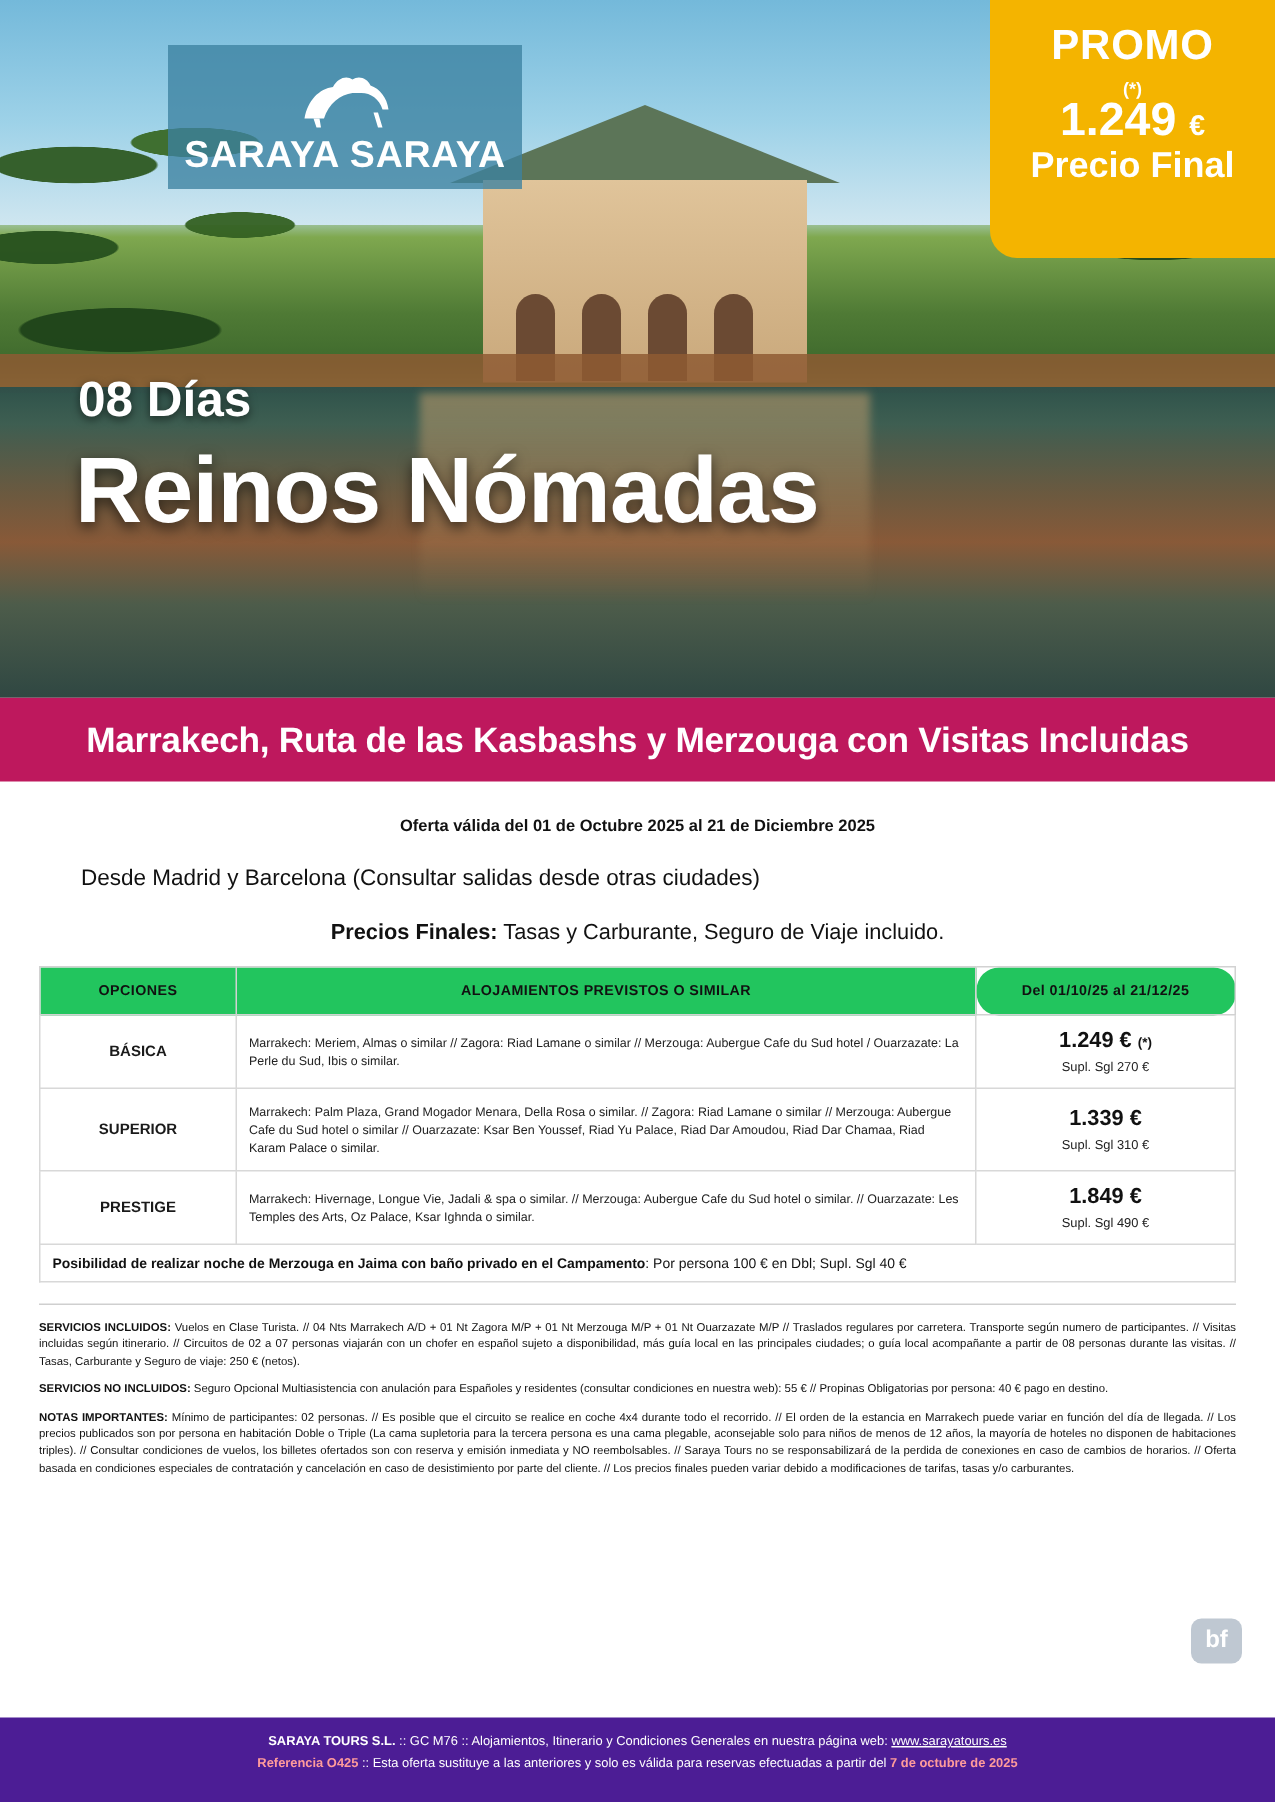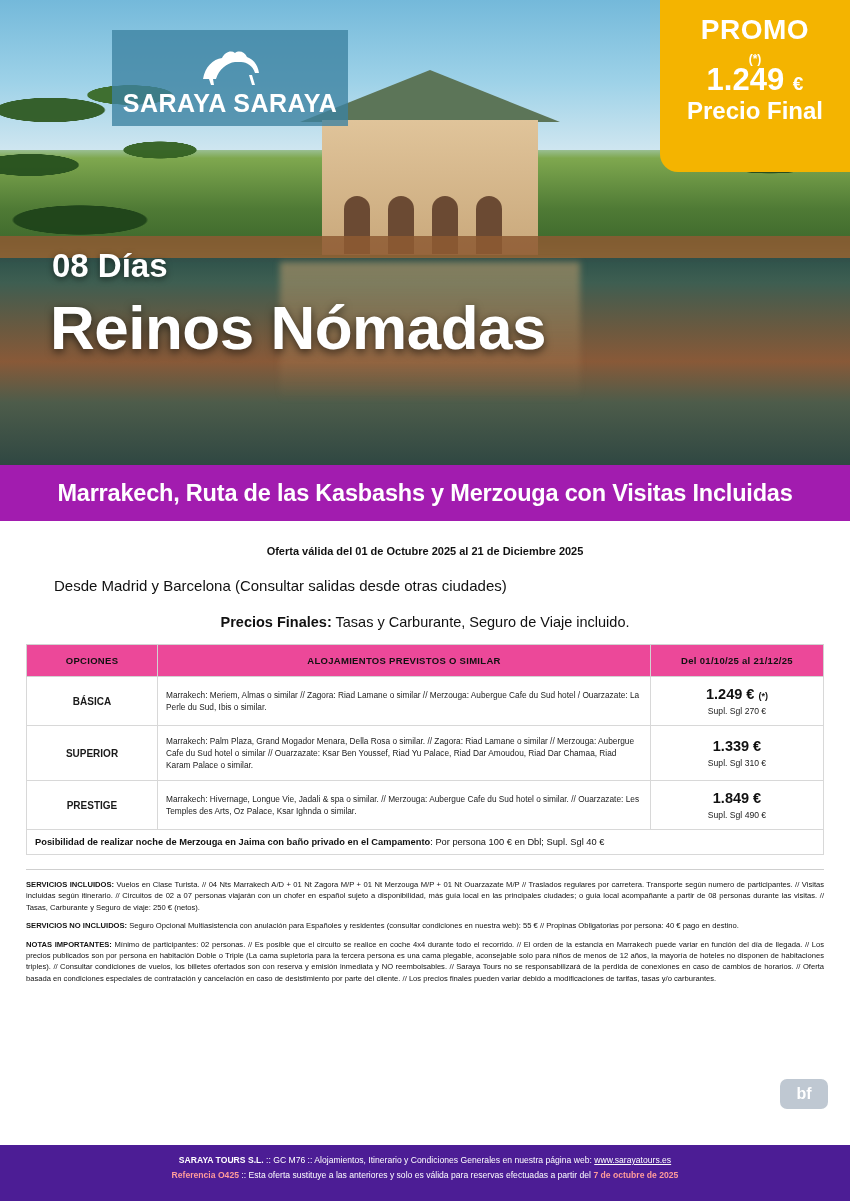--- a/index.html
+++ b/index.html
@@ -60,57 +60,57 @@
   .promo .p2{font-size:31px;font-weight:bold;line-height:1;margin-top:-2px;}
   .promo .p2 .eur{font-size:19px;}
   .promo .p3{font-size:24px;font-weight:bold;margin-top:2px;}
 
   .days{position:absolute;left:52px;top:247px;color:#fff;font-size:33px;font-weight:bold;
     text-shadow:0 2px 6px rgba(0,0,0,.55);}
   .title-main{position:absolute;left:50px;top:292px;color:#fff;font-size:62px;font-weight:bold;
     letter-spacing:-.5px;text-shadow:0 3px 9px rgba(0,0,0,.6);}
 
   
-  .yellowbar{width:850px;height:56px;background:#a21caf;display:flex;align-items:center;justify-content:center;}
+  .yellowbar{width:850px;height:56px;background:#be185d;display:flex;align-items:center;justify-content:center;}
   .yellowbar span{color:#ffffff;font-size:23.5px;font-weight:bold;letter-spacing:-.2px;}
 
   
   .content{padding:0 26px;box-sizing:border-box;}
   .valid{text-align:center;font-size:11px;font-weight:bold;margin-top:24px;color:#111;}
   .salidas{margin-top:20px;font-size:15px;color:#111;padding-left:28px;}
   .salidas b{font-weight:bold;}
   .salidas .l2{margin-top:6px;}
   .precios{text-align:center;margin-top:20px;font-size:14.5px;color:#111;}
   .precios b{font-weight:bold;margin-top:32px;}
 
   
   table.offers{width:798px;margin:14px auto 0;border-collapse:collapse;table-layout:fixed;
     border:1px solid #c9c9c9;}
-  table.offers th{background:#ec4899;font-size:9.5px;font-weight:bold;color:#111;
+  table.offers th{background:#22c55e;font-size:9.5px;font-weight:bold;color:#111;
     padding:10px 6px;border:1px solid #d2d2d2;letter-spacing:.3px;}
   table.offers td{border:1px solid #d8d8d8;padding:9px 8px;vertical-align:middle;}
   .c-opt{width:118px;text-align:center;font-size:10px;font-weight:bold;}
   .c-desc{font-size:8.3px;line-height:1.45;color:#222;}
-  .c-price{width:160px;text-align:center;}
+  .c-price{width:160px;text-align:center;border-radius:15px;}
   .price-main{font-size:14.5px;font-weight:bold;color:#111;}
   .price-main.small{font-weight:bold;}
   .price-sup{font-size:8.6px;margin-top:4px;color:#222;}
   .price-ast{font-size:9px;}
   .jaima{width:798px;margin:0 auto;border:1px solid #d8d8d8;border-top:none;
     font-size:9.3px;padding:7px 8px;box-sizing:border-box;color:#111;}
   .jaima b{font-weight:bold;}
 
   hr.sep{width:798px;margin:14px auto 0;border:none;border-top:1px solid #cfcfcf;}
 
   
   .fine{width:798px;margin:9px auto 0;font-size:7.6px;line-height:1.5;color:#111;text-align:justify;}
   .fine p{margin:0 0 7px 0;}
   .fine b{font-weight:bold;}
 
-  .bf{position:absolute;right:22px;bottom:92px;width:48px;height:30px;border-radius:7px;
+  .bf{position:absolute;right:22px;bottom:92px;width:34px;height:30px;border-radius:7px;
     background:#bfc8d2;color:#fff;font-size:16px;font-weight:bold;display:flex;align-items:center;justify-content:center;}
 
   
   .footer{position:absolute;left:0;bottom:0;width:850px;height:56px;background:#4c1d95;
     color:#fff;text-align:center;box-sizing:border-box;padding-top:10px;}
   .footer .f1{font-size:8.6px;}
   .footer .f1 b{font-weight:bold;}
   .footer .f1 a{color:#ffffff;text-decoration:underline;}
   .footer .f2{font-size:8.6px;margin-top:5px;color:#ffd1d1;}
   .footer .f2 .ref{color:#ff9b9b;font-weight:bold;}

